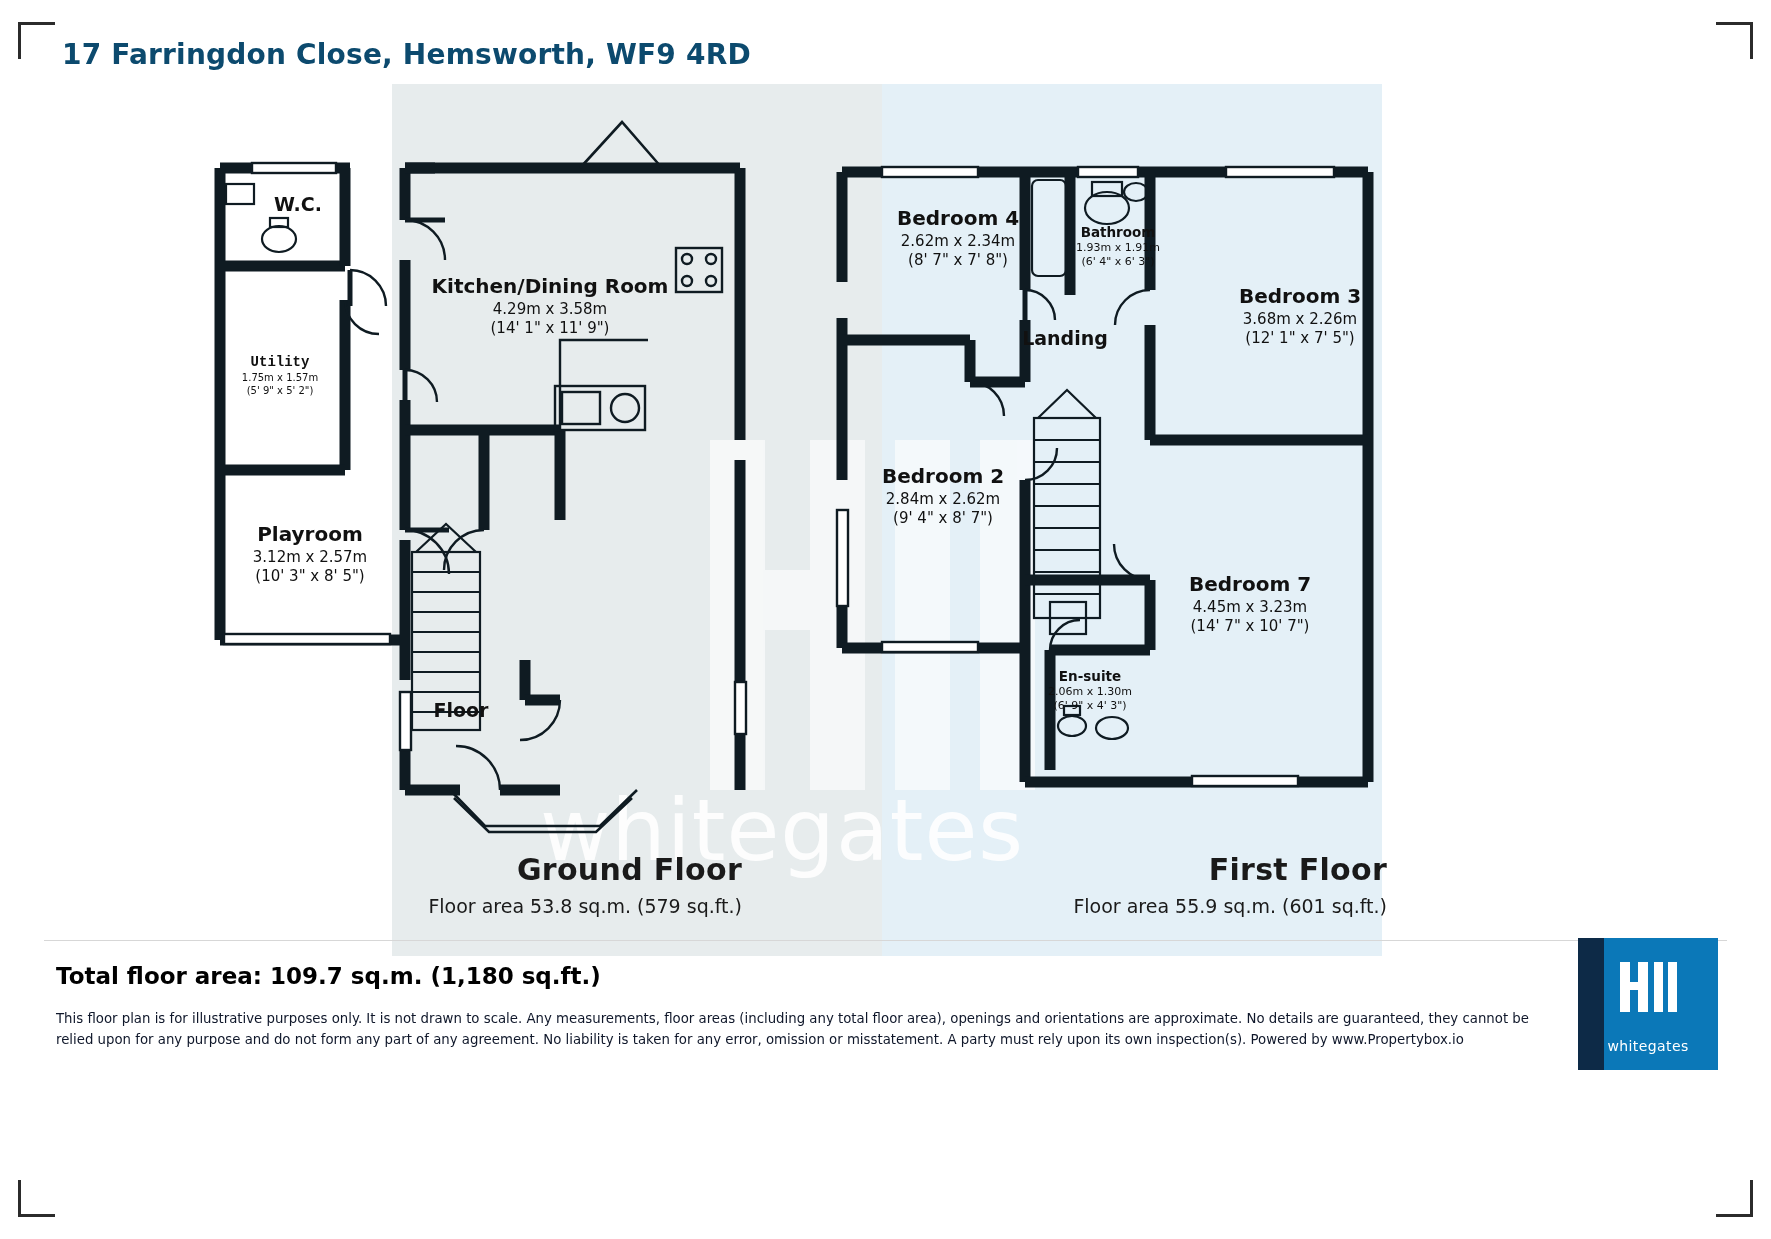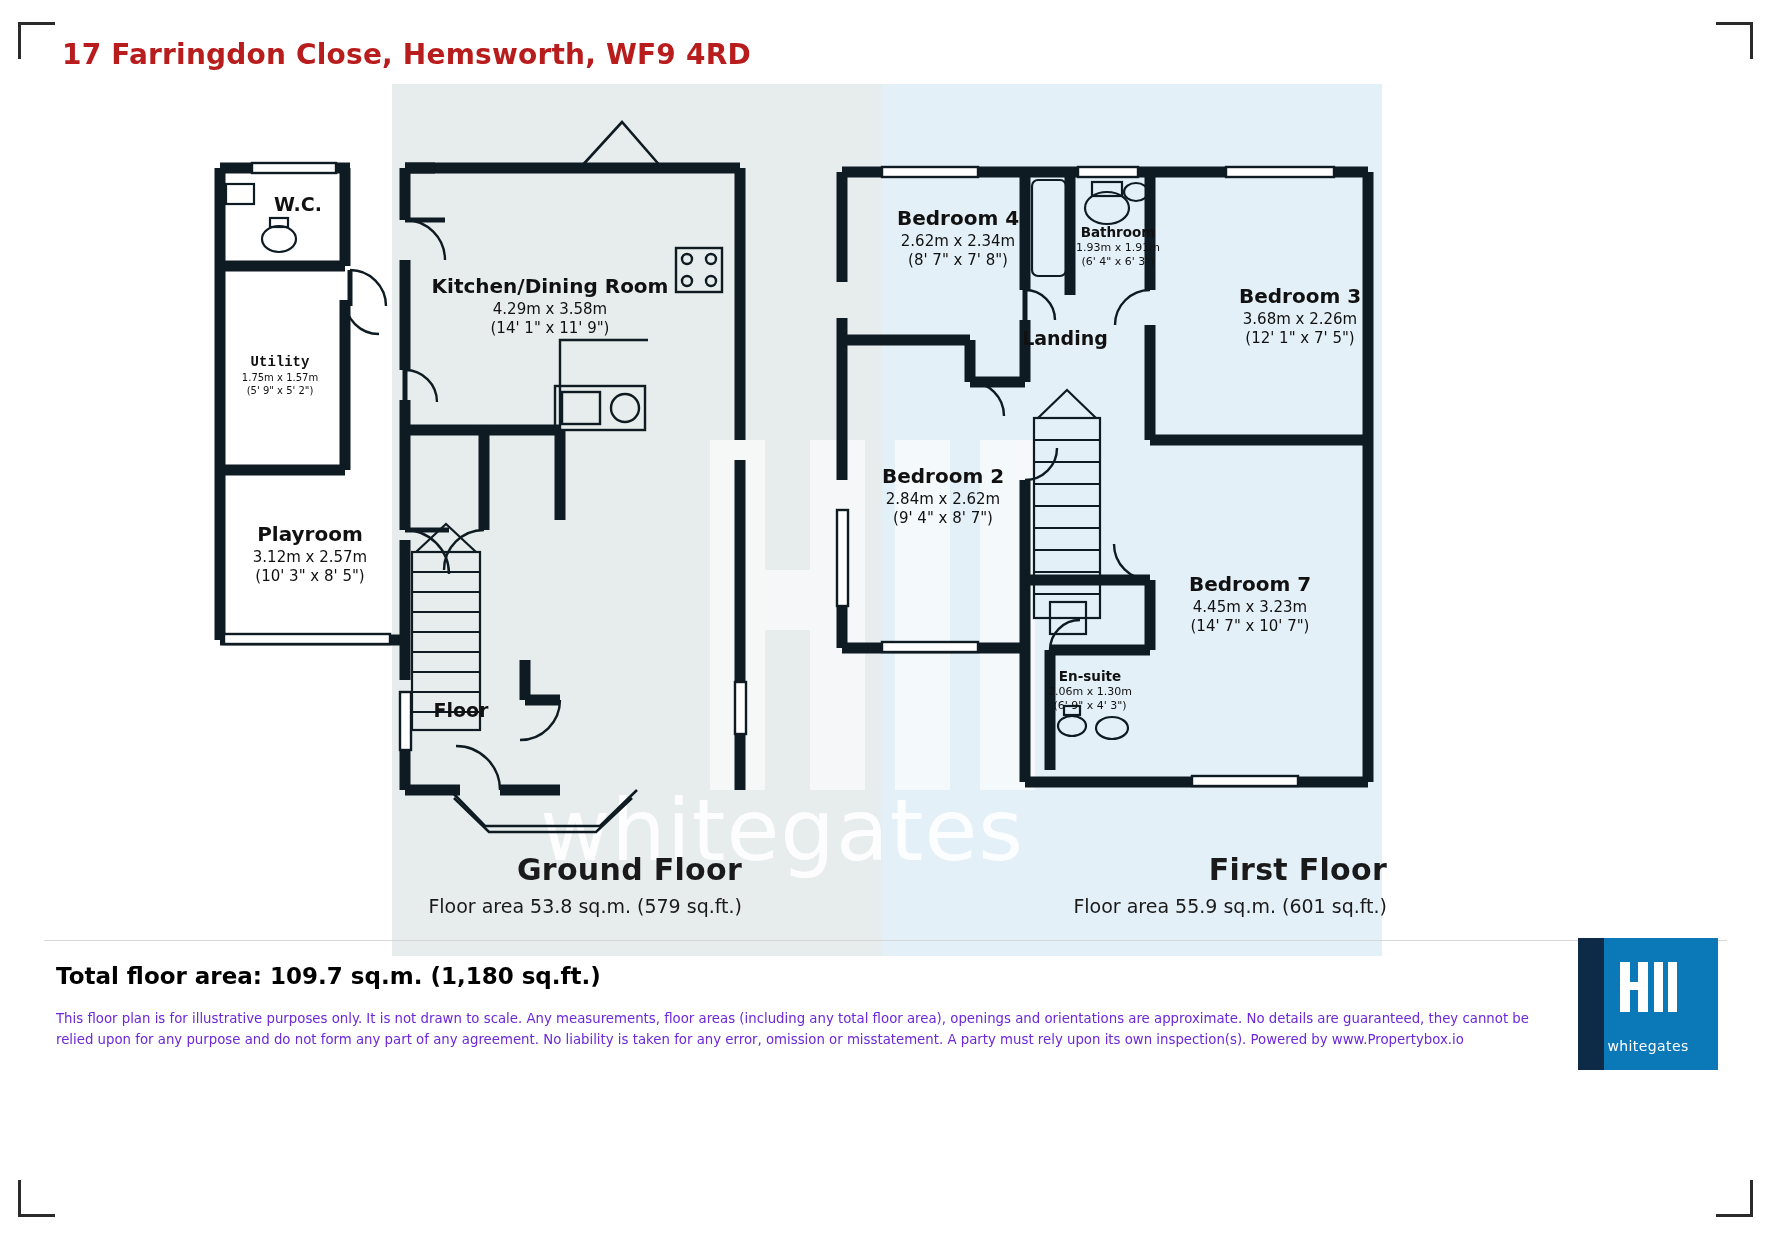--- a/index.html
+++ b/index.html
@@ -35,21 +35,21 @@
   .crop.br { bottom: 22px; right: 18px; border-bottom-width: 3px; border-right-width: 3px; }
 
   
   .title {
     position: absolute;
     left: 62px;
     top: 38px;
     font-size: 28px;
     font-weight: bold;
     letter-spacing: .2px;
-    color: #b91c1c;
+    color: #0c4a6e;
     white-space: nowrap;
   }
 
   
   .tint {
     position: absolute;
     top: 84px;
     height: 872px;
   }
   .tint.ground { left: 392px; width: 490px; background: #e7eced; }
@@ -121,21 +121,21 @@
     font-weight: bold;
     color: #000000;
   }
   .disclaimer {
     position: absolute;
     left: 56px;
     top: 1008px;
     width: 1490px;
     font-size: 13.3px;
     line-height: 1.58;
-    color: #6d28d9;
+    color: #0f172a;
   }
 
   
   .logo {
     position: absolute;
     left: 1578px;
     top: 938px;
     width: 140px;
     height: 132px;
     background: #0b78b8;

